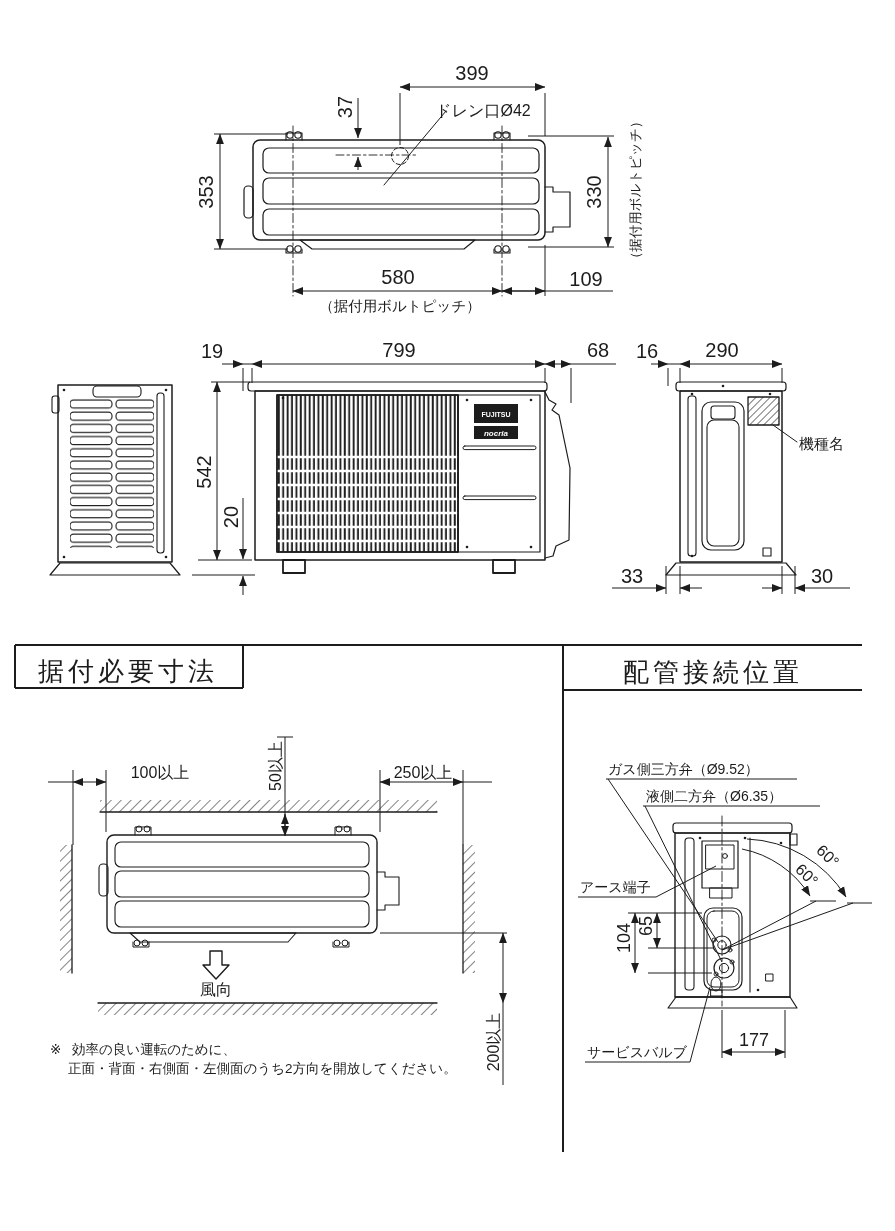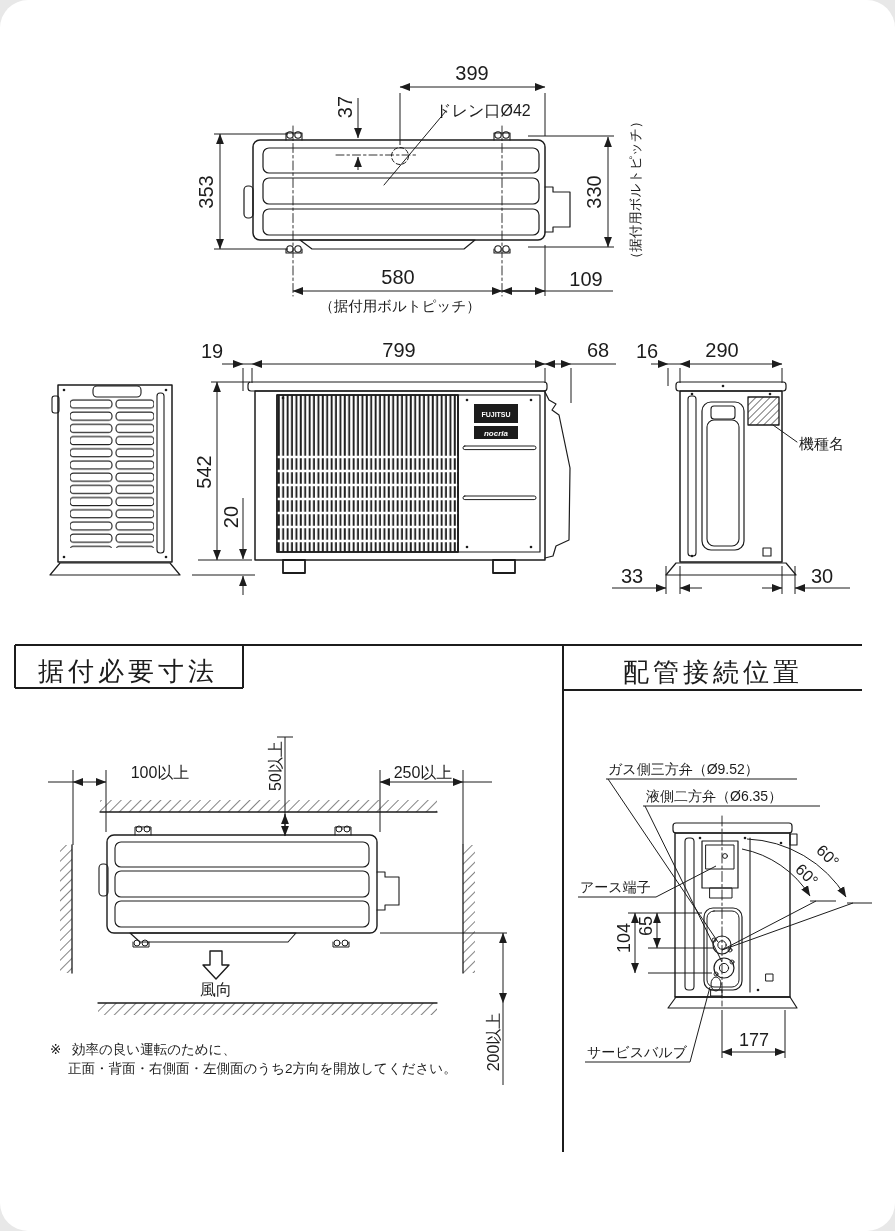--- a/index.html
+++ b/index.html
@@ -1,17 +1,17 @@
 <!DOCTYPE html>
 <html><head>
 <meta charset="utf-8">
 <style>
   html,body{margin:0;padding:0;background:#e8e8e8;}
   #stage{position:relative;width:895px;height:1231px;background:#ffffff;margin:0 auto;
-         font-family:"Liberation Sans","DejaVu Sans",sans-serif;border-radius:28px;}
+         font-family:"Liberation Sans","DejaVu Sans",sans-serif;}
   svg{position:absolute;left:0;top:0;}
   text{fill:#1c1c1c;}
   .num{font-size:20px;text-anchor:middle;}
   .num-s{font-size:18px;text-anchor:middle;}
   .jp{font-size:14px;}
   .jpc{font-size:16px;text-anchor:middle;}
   .note{font-size:13.5px;}
   .hdr{font-size:26px;text-anchor:middle;letter-spacing:4px;}
   .lbl{font-size:14px;}
   .ang{font-size:16px;text-anchor:middle;}

